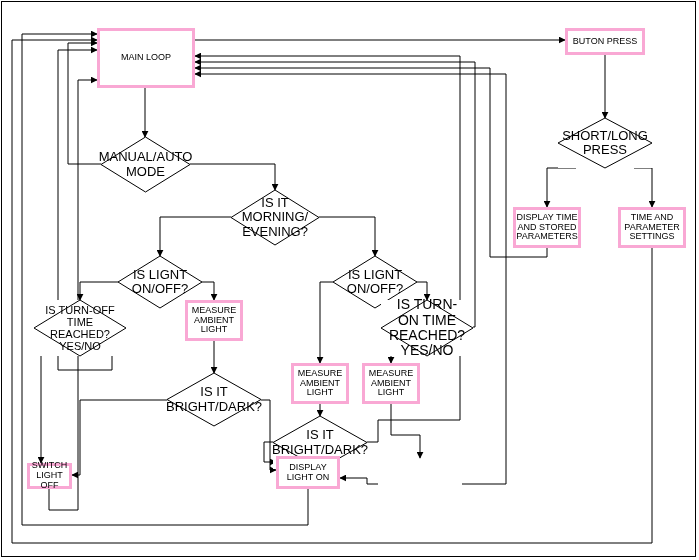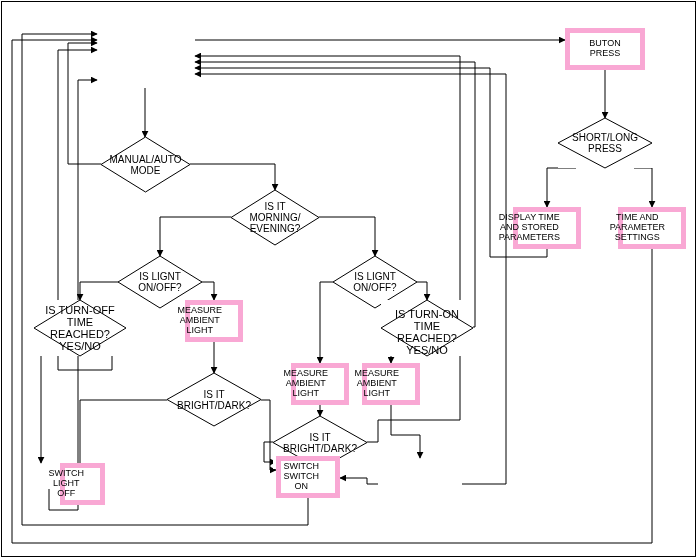--- a/index.html
+++ b/index.html
@@ -17,30 +17,30 @@
     position: absolute;
     left: 1px;
     top: 1px;
     width: 695px;
     height: 556px;
     border: 1px solid #000;
     box-sizing: border-box;
   }
   .rect {
     position: absolute;
-    border: 5px solid #f9a8d4;
+    border: 3px solid #f9a8d4;
     background: #fff;
     display: flex;
     align-items: center;
-    justify-content: flex-end;
+    justify-content: center;
     text-align: center;
     font-size: 9px;
     line-height: 1.1;
     box-sizing: border-box;
-    padding: 16px;
+    padding: 0;
   }
   .diamond {
     position: absolute;
     background: #fff;
   }
   .diamond svg {
     position: absolute;
     left: 0; top: 0;
     width: 100%;
     height: 100%;
@@ -48,21 +48,21 @@
   }
   .diamond .lbl {
     position: absolute;
     left: 0; top: 0;
     width: 100%;
     height: 100%;
     display: flex;
     align-items: center;
     justify-content: center;
     text-align: center;
-    font-size: 10px;
+    font-size: 13px;
     line-height: 1.1;
     padding: 0 10px;
     box-sizing: border-box;
   }
   svg.wires {
     position: absolute;
     left: 0; top: 0;
     width: 699px;
     height: 560px;
     overflow: visible;
@@ -136,20 +136,23 @@
       <path d="M 378 484 L 367 484 L 367 478 L 340 478" marker-end="url(#ah)"></path>
 
       <path d="M 462 484 L 506 484 L 506 74 L 195 74" marker-end="url(#ah)"></path>
 
       <path d="M 49 489 L 49 510 L 78 510 L 78 80 L 97 80" marker-end="url(#ah)"></path>
 
       <path d="M 308 489 L 308 525 L 22 525 L 22 34 L 97 34" marker-end="url(#ah)"></path>
     </g>
   </svg>
 
+  <div class="rect" style="left:97px; top:28px; width:98px; height:60px;">
+      <span>MAIN LOOP</span>
+    </div>
 
   <div class="rect" style="left:565px; top:28px; width:80px; height:27px;">
       <span>BUTON PRESS</span>
     </div>
 
   <div class="diamond" style="left:558px; top:118px; width:94px; height:50px;">
     <svg viewBox="0 0 94 50" preserveAspectRatio="none">
         <polygon points="47,0 94,25 47,50 0,25" fill="#fff" stroke="#000"></polygon>
       </svg>
     <div class="lbl">
@@ -206,21 +209,21 @@
       </svg>
     <div class="lbl" style="font-size:11px;">
         <span>IS TURN-OFF TIME REACHED? YES/NO</span>
       </div>
   </div>
 
   <div class="diamond" style="left:381px; top:300px; width:92px; height:56px;">
     <svg viewBox="0 0 92 56" preserveAspectRatio="none">
         <polygon points="46,0 92,28 46,56 0,28" fill="#fff" stroke="#000"></polygon>
       </svg>
-    <div class="lbl" style="font-size:11px;align-items:flex-end;">
+    <div class="lbl" style="font-size:14px;">
         <span>IS TURN-ON TIME REACHED? YES/NO</span>
       </div>
   </div>
 
   <div class="rect" style="left:185px; top:300px; width:58px; height:41px;">
       <span>MEASURE AMBIENT LIGHT</span>
     </div>
   <div class="rect" style="left:291px; top:363px; width:58px; height:41px;">
       <span>MEASURE AMBIENT LIGHT</span>
     </div>
@@ -240,20 +243,20 @@
   <div class="diamond" style="left:273px; top:416px; width:94px; height:53px;">
     <svg viewBox="0 0 94 53" preserveAspectRatio="none">
         <polygon points="47,0 94,26.5 47,53 0,26.5" fill="#fff" stroke="#000"></polygon>
       </svg>
     <div class="lbl">
         <span>IS IT BRIGHT/DARK?</span>
       </div>
   </div>
 
 
-  <div class="rect" style="left:27px; top:463px; width:45px; height:26px;margin-left:33px;">
+  <div class="rect" style="left:27px; top:463px; width:45px; height:26px;">
       <span>SWITCH LIGHT OFF</span>
     </div>
   <div class="rect" style="left:276px; top:456px; width:64px; height:33px;">
-      <span>SWITCH SWITCH ON</span>
+      <span>DISPLAY LIGHT ON</span>
     </div>
 
 </div>
 
 </body></html>

